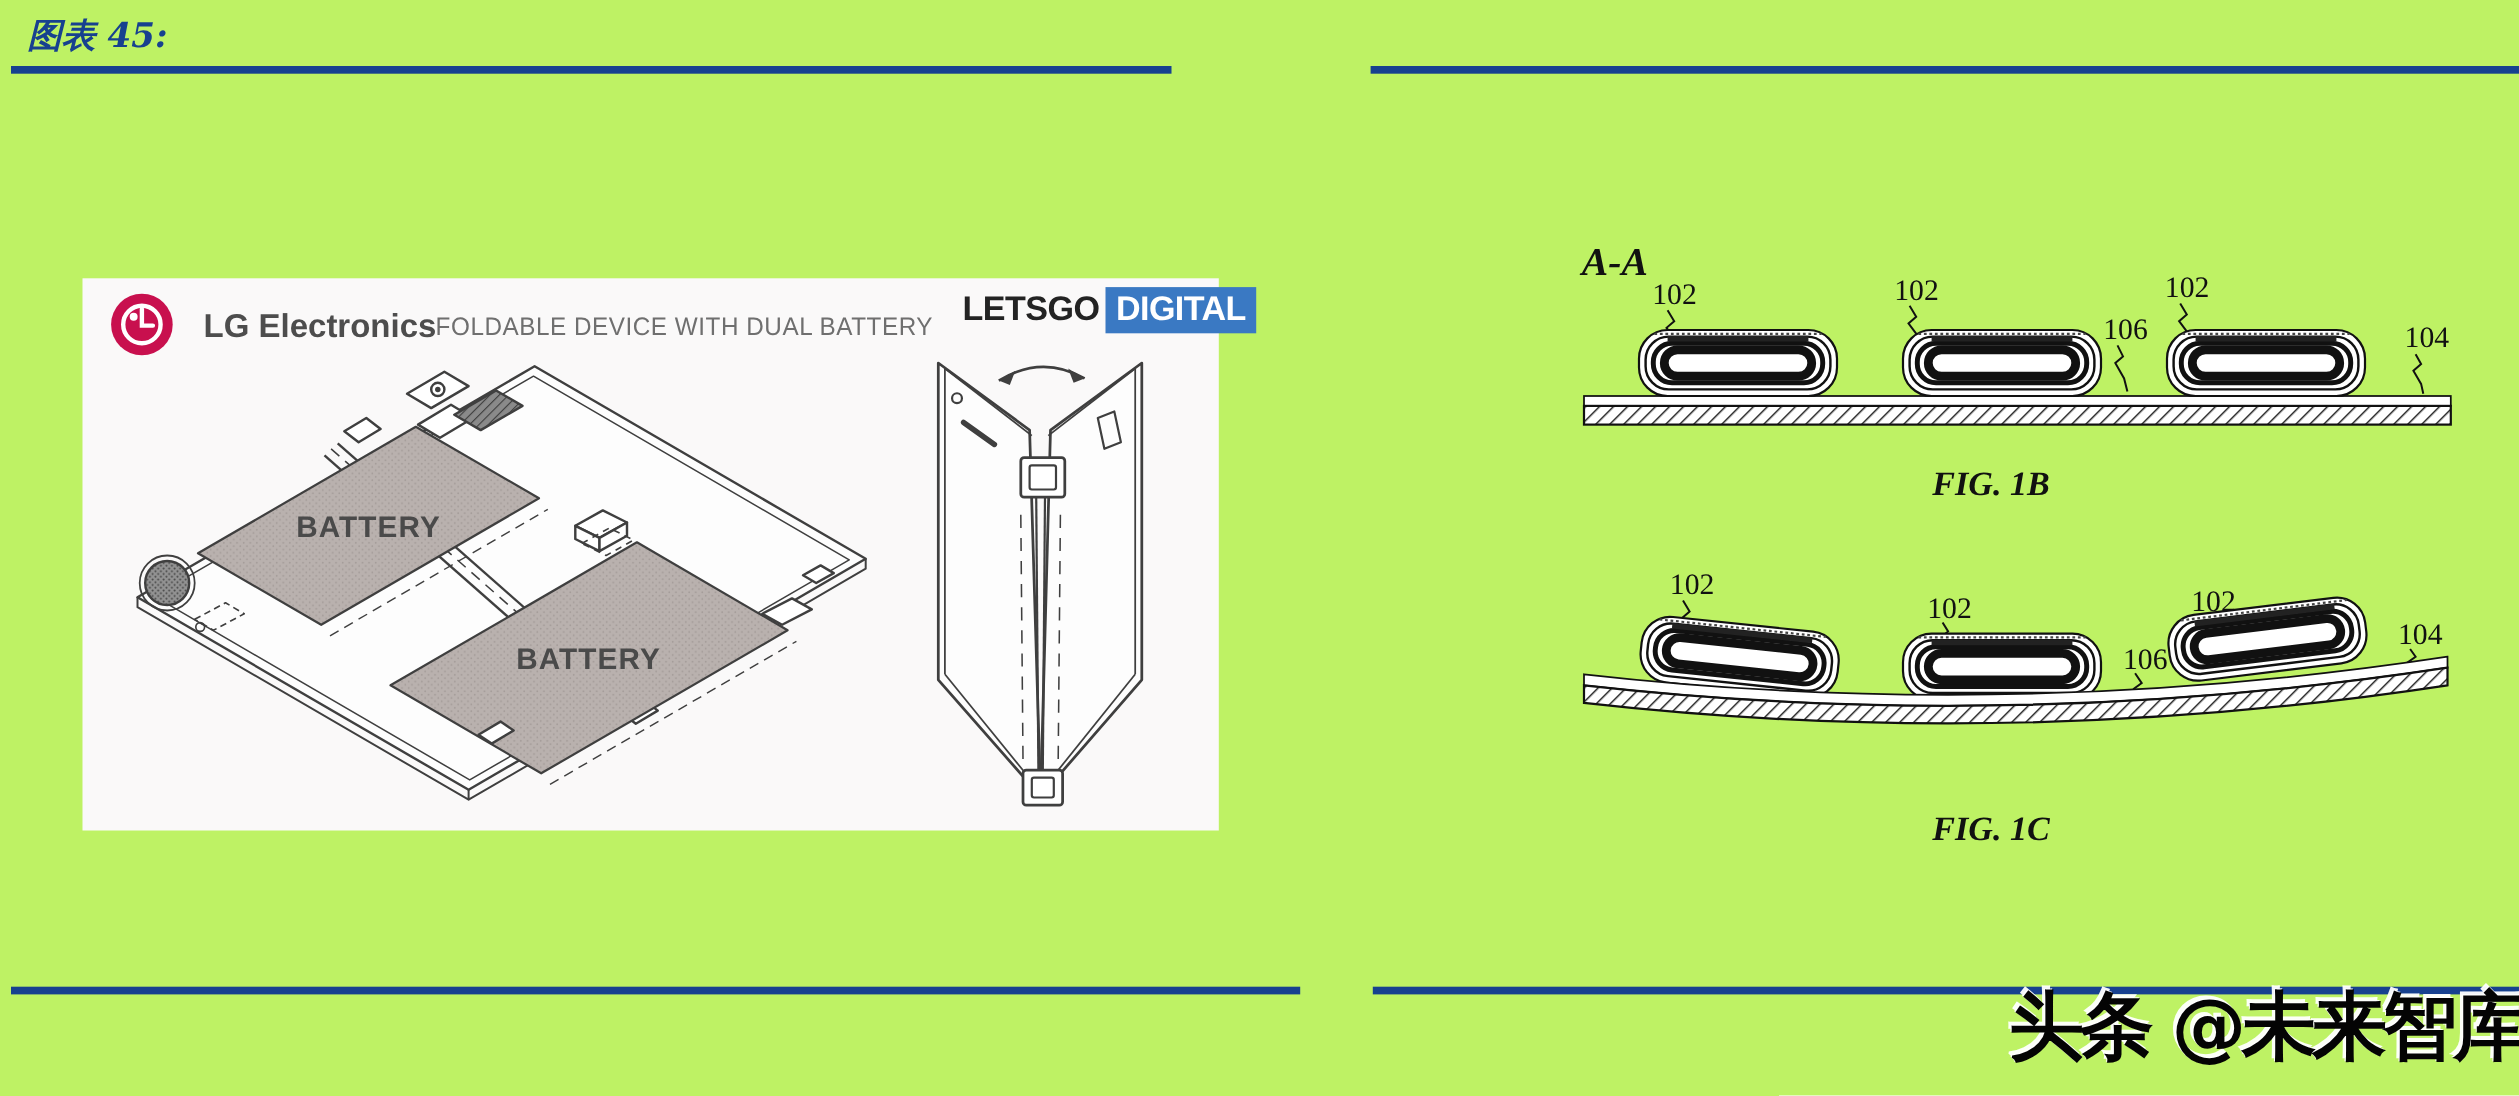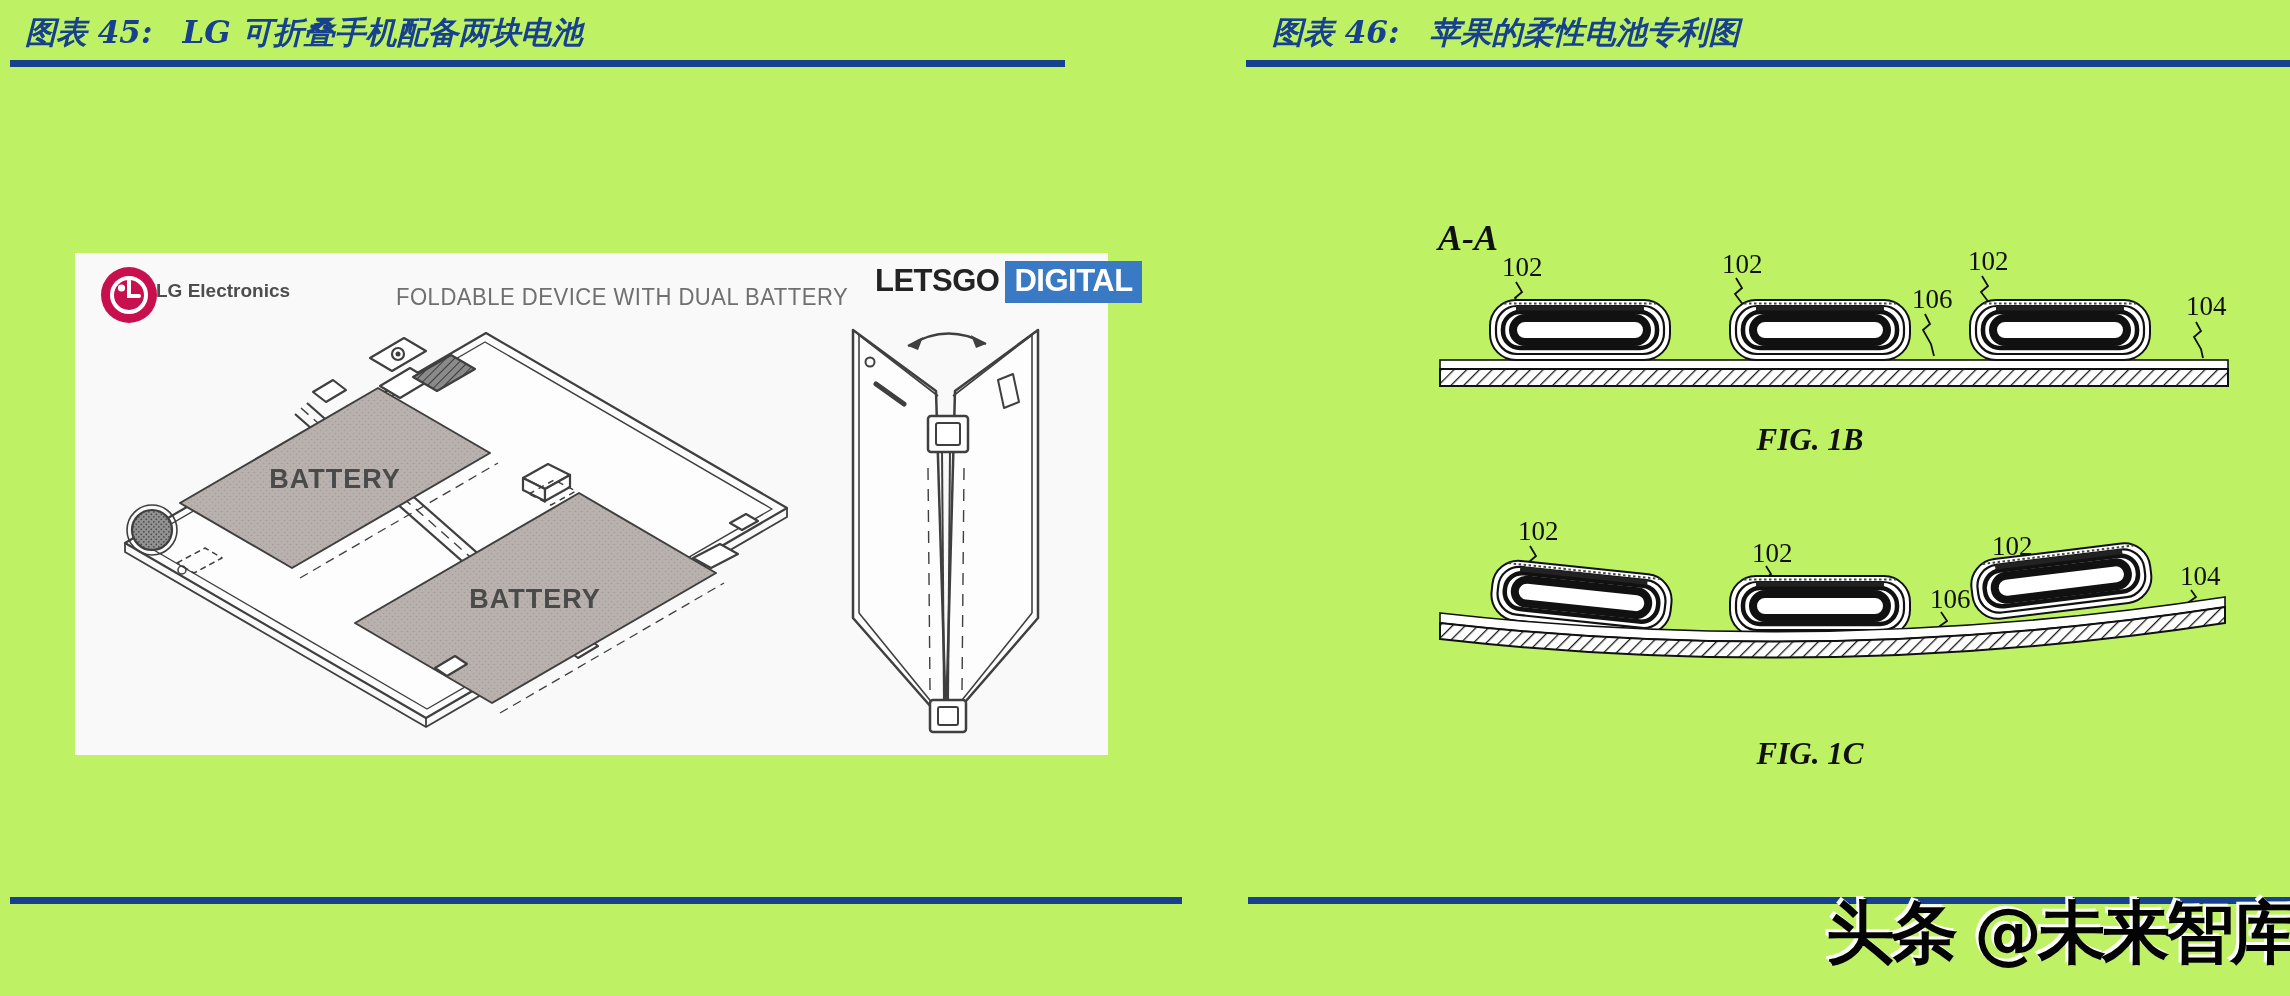--- a/index.html
+++ b/index.html
@@ -6,48 +6,43 @@
   .page{position:relative;width:2290px;height:996px;background:#bef264;overflow:hidden;
         font-family:"Liberation Sans",sans-serif;}
   .fig-title{position:absolute;top:12px;display:flex;align-items:baseline;
              font-family:"DejaVu Serif",serif;font-style:italic;font-weight:700;
              font-size:31px;color:#17418f;white-space:nowrap;}
   .fig-title .lbl{margin-right:30px;}
   .rule{position:absolute;height:7px;background:#17418f;}
   .source{position:absolute;top:908px;font-family:"DejaVu Serif",serif;font-style:italic;
           font-size:29px;color:#17418f;white-space:nowrap;}
   .fig-bg{position:absolute;left:75px;top:253px;width:1033px;height:502px;background:#faf9f9;}
-  .brand-name{position:absolute;left:156px;top:280px;font-size:19px;font-weight:700;color:#4d4d4d;text-align:center;}
+  .brand-name{position:absolute;left:185px;top:280px;font-size:30px;font-weight:700;color:#4d4d4d;text-align:center;}
   .drawing-caption{position:absolute;left:396px;top:284px;font-size:23px;color:#6f6f6f;
                    letter-spacing:.5px;transform:scaleX(.96);transform-origin:left top;}
   .press{position:absolute;left:875px;top:261px;font-size:31px;font-weight:800;
          letter-spacing:-.5px;white-space:nowrap;}
   .press .p1{color:#232323;}
   .press .p2{background:#3a79c3;color:#fff;padding:2px 9px 4px;margin-left:6px;display:inline-block;}
   .watermark{position:absolute;right:-4px;top:888px;z-index:5;
              font-family:"DejaVu Sans",sans-serif;font-weight:900;font-size:68px;
              letter-spacing:-4px;color:#040404;white-space:nowrap;
              text-shadow:-3px -3px 0 rgba(255,255,255,.95),-1px -1px 0 rgba(255,255,255,.9);}
   svg text{user-select:none;}
 </style>
 </head>
 <body>
 
 <div class="page">
 
   <div class="fig-title" style="left:25px;">
     <span class="lbl">图表 45:</span>
-    <span>LG 可折叠手机配备两块电池</span>
   </div>
   <div class="rule" style="left:10px;top:60px;width:1055px;"></div>
 
-  <div class="fig-title" style="left:1272px;">
-    <span class="lbl">图表 46:</span>
-    <span>苹果的柔性电池专利图</span>
-  </div>
   <div class="rule" style="left:1246px;top:60px;width:1044px;"></div>
 
   <div class="fig-bg"></div>
 
   <svg style="position:absolute;left:100px;top:266px;" width="58" height="58" viewBox="0 0 58 58">
     <circle cx="29" cy="29" r="28" fill="#c8104e"></circle>
     <circle cx="29" cy="29" r="17" fill="none" stroke="#fff" stroke-width="4"></circle>
     <circle cx="21.5" cy="22" r="3.6" fill="#fff"></circle>
     <path d="M29,15 V30 H39" fill="none" stroke="#fff" stroke-width="4" stroke-linecap="round"></path>
   </svg>

